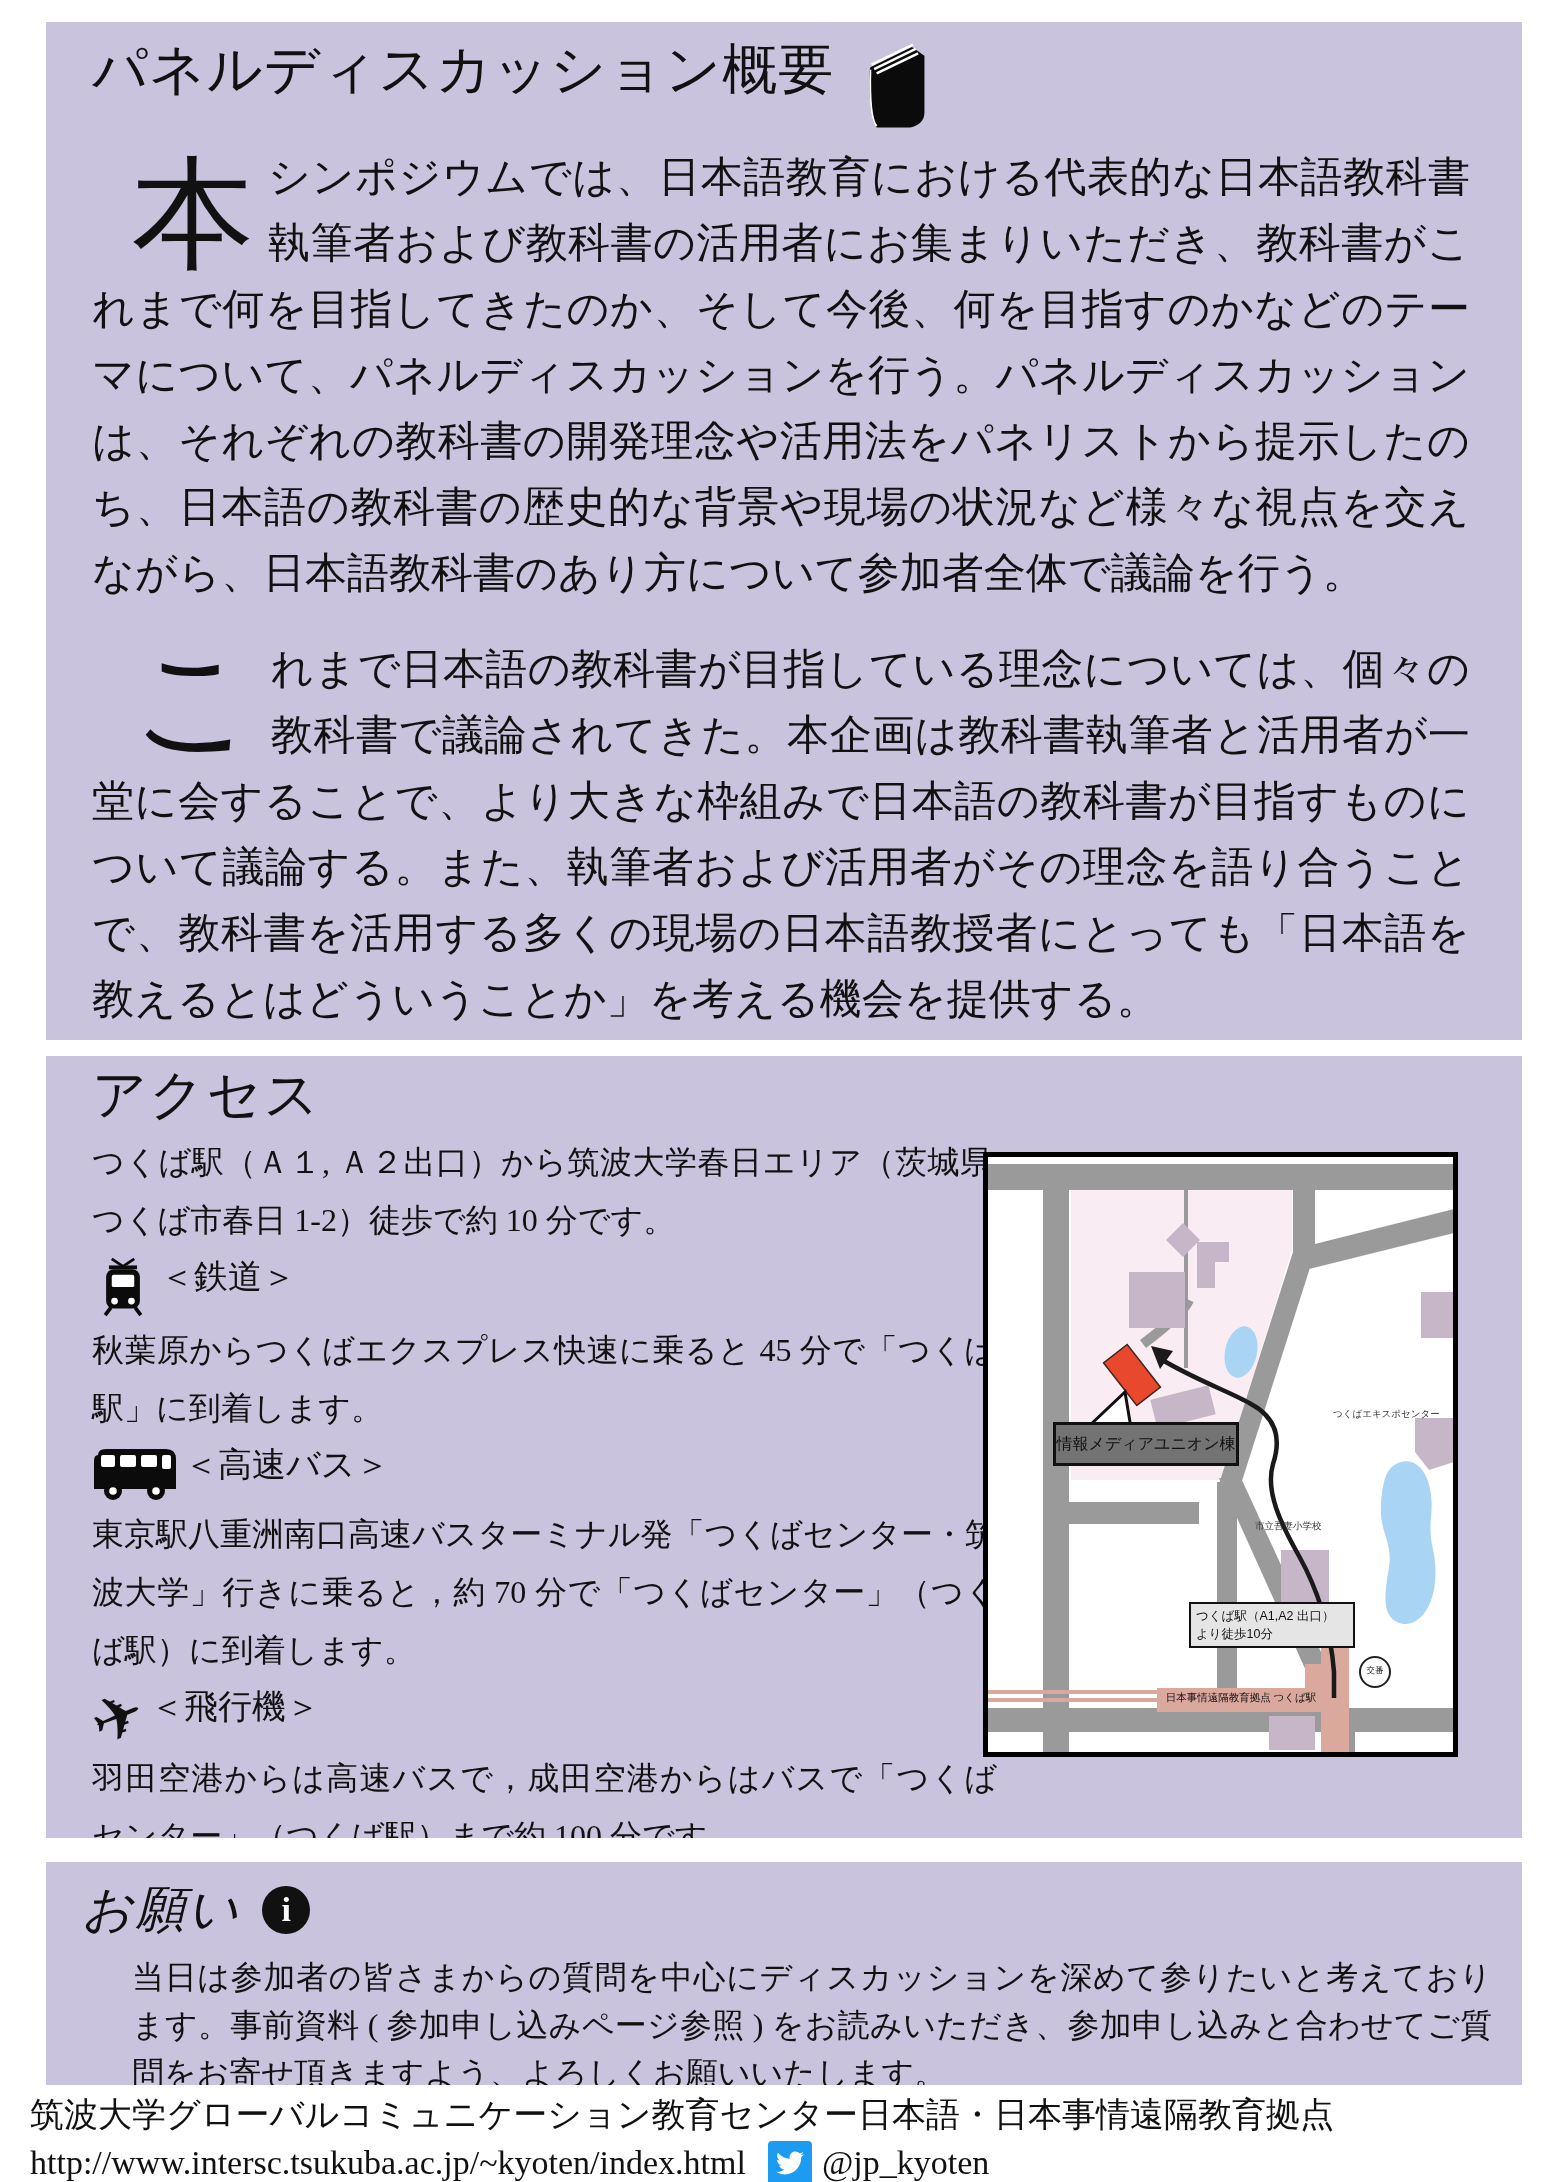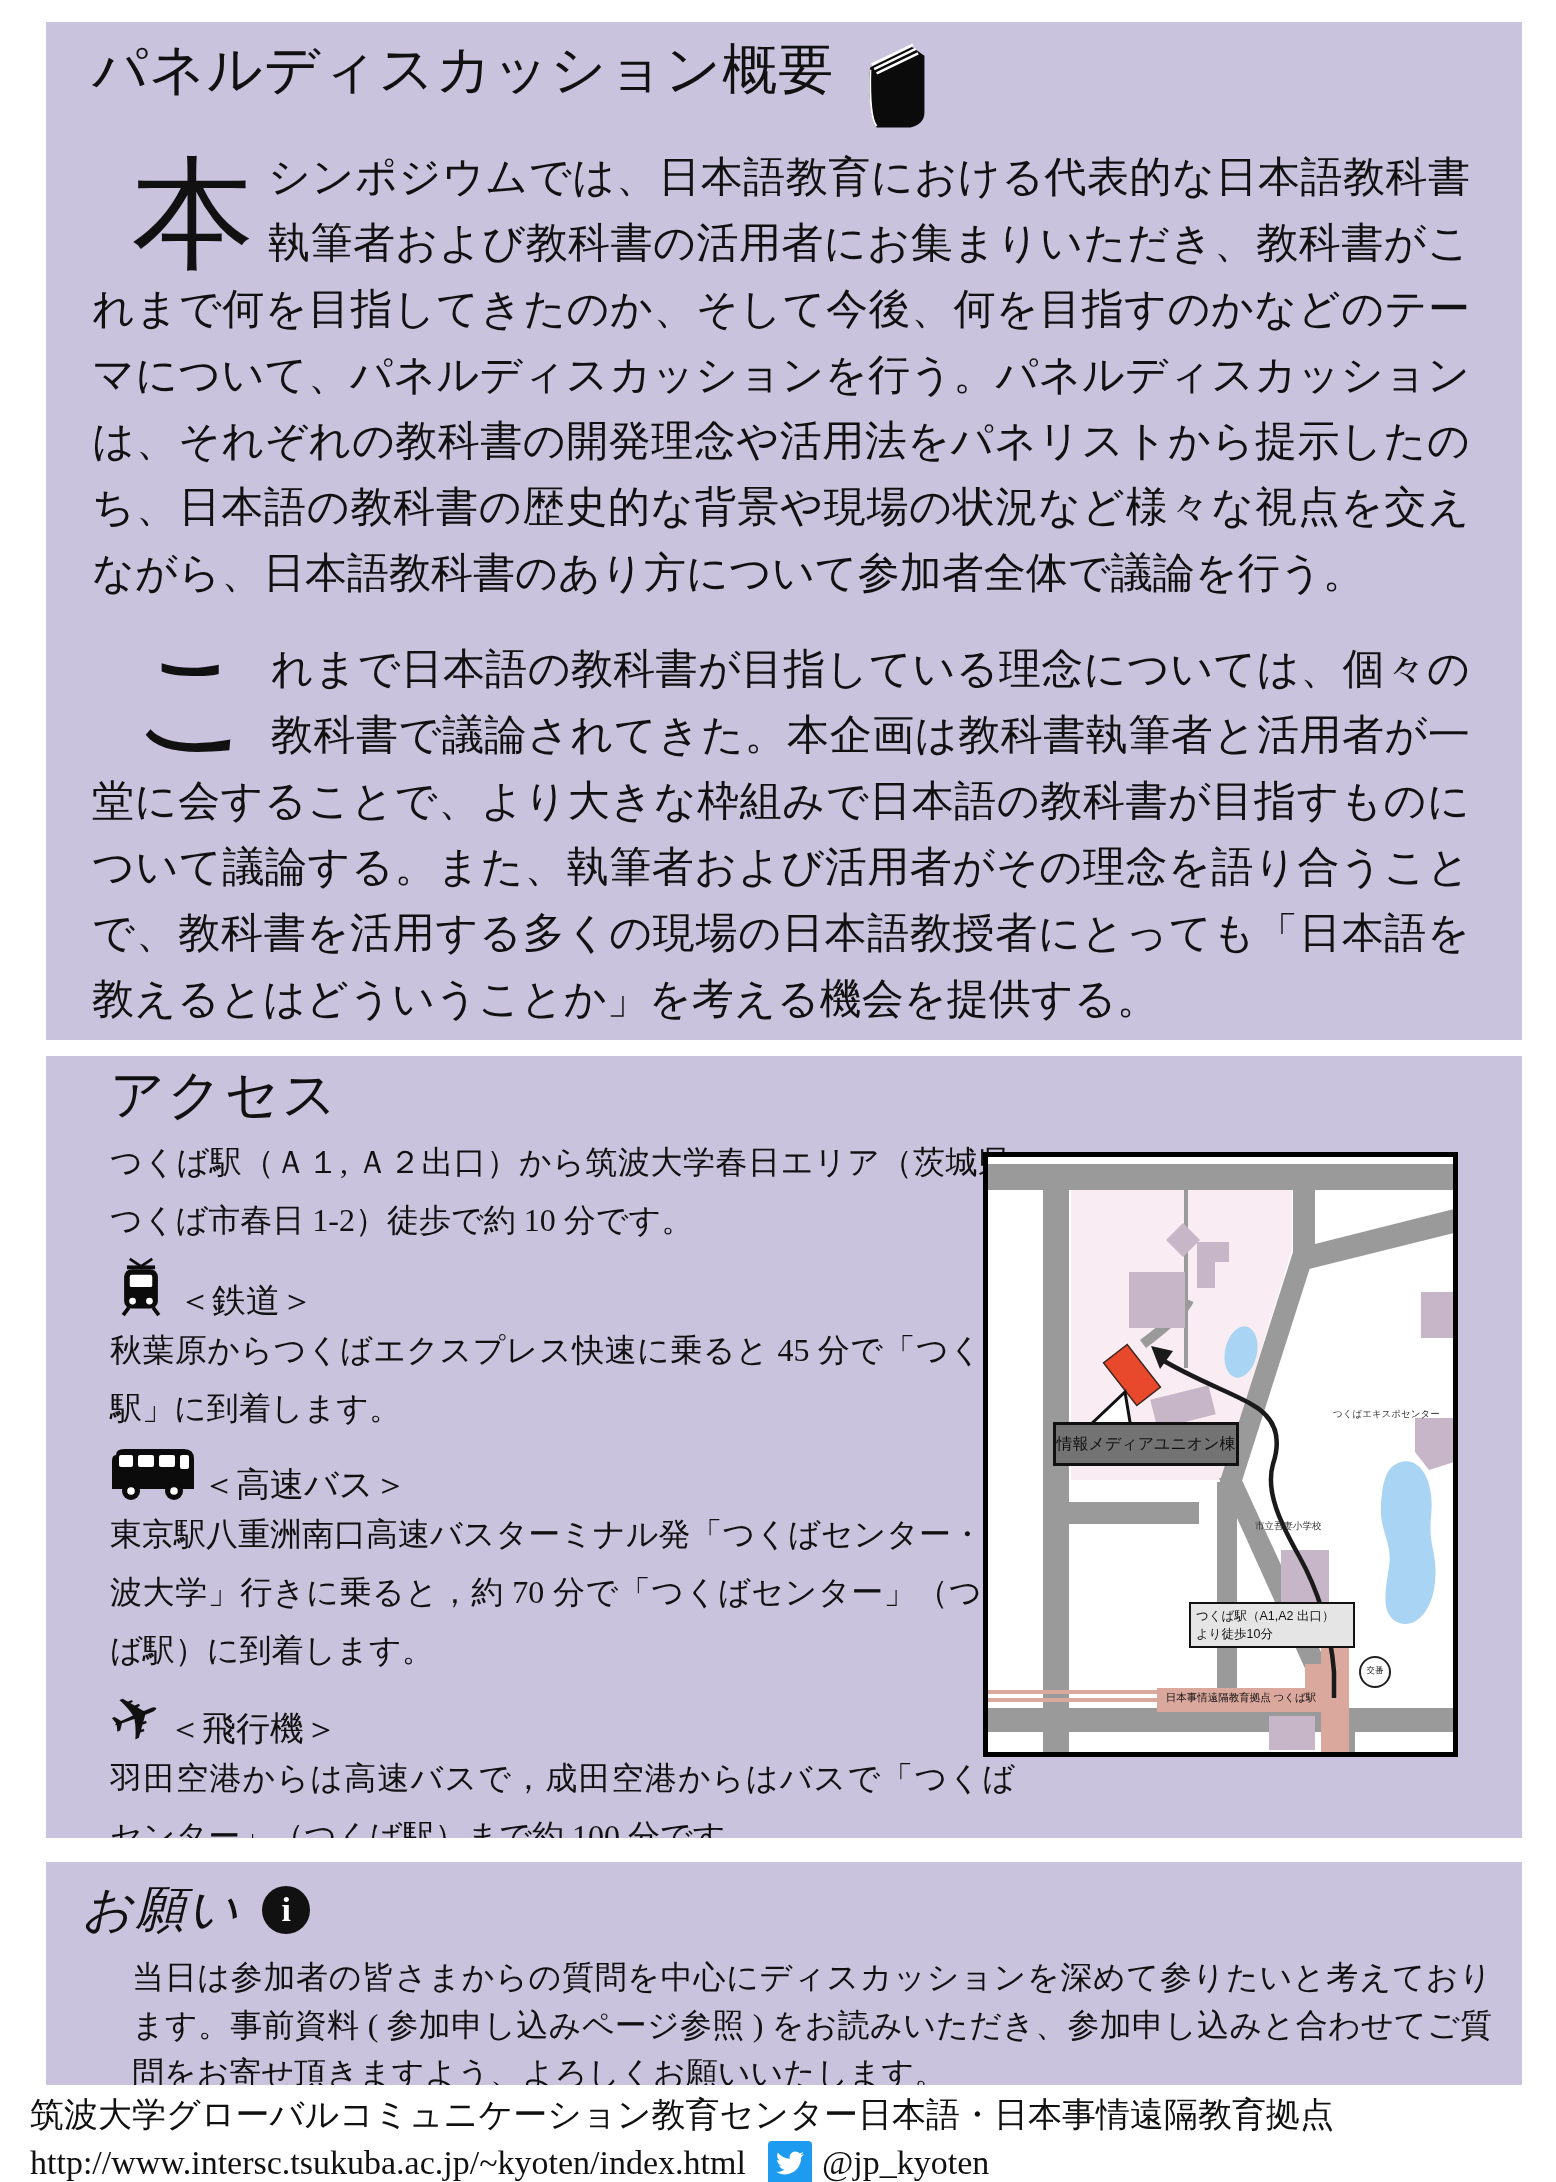--- a/index.html
+++ b/index.html
@@ -3,40 +3,40 @@
 <meta charset="utf-8">
 <style>
   html,body{margin:0;padding:0;}
   body{
     position:relative;width:1556px;height:2182px;background:#ffffff;
     font-family:"Liberation Serif","DejaVu Serif",serif;color:#111;
     overflow:hidden;
   }
   .panel{position:absolute;left:46px;width:1476px;background:#c9c3dd;box-sizing:border-box;}
   #sec-overview{top:22px;height:1018px;padding:16px 52px 0 46px;}
-  #sec-access{top:1056px;height:782px;padding:10px 0 0 64px;overflow:hidden;}
+  #sec-access{top:1056px;height:782px;padding:10px 0 0 46px;overflow:hidden;}
   #sec-request{top:1862px;height:223px;padding:14px 56px 0 36px;overflow:hidden;}
 
   
   .title-row{display:flex;align-items:flex-start;}
   .h1{font-size:55px;line-height:1.15;letter-spacing:1px;}
   .book-ico{margin-left:20px;margin-top:4px;}
   .para{font-size:42px;line-height:66px;text-align:justify;margin:0;}
   #p1{margin-top:10px;}
   #p2{margin-top:30px;}
   .dropcap{float:left;font-size:122px;line-height:1.0;margin:10px 14px 0 40px;}
   #p2 .dropcap{margin-top:4px;}
 
   
   .h2{font-size:54px;line-height:1.1;letter-spacing:2px;}
   .acc-col{width:905px;}
   .acc-text{font-size:32px;line-height:58px;text-align:justify;margin:0;}
   #acc-intro{margin-top:8px;width:900px;}
   .acc-item{margin-top:8px;}
-  .acc-head{display:flex;align-items:flex-end;}
+  .acc-head{display:flex;align-items:flex-start;}
   .acc-label{font-size:34px;line-height:1.2;margin-left:6px;}
   .plane-glyph{font-family:"DejaVu Sans",sans-serif;font-size:62px;line-height:1;display:inline-block;transform:rotate(-22deg);}
 
   
   #map{position:absolute;left:937px;top:96px;width:475px;height:605px;background:#fff;}
   #map svg{position:absolute;left:0;top:0;}
   .map-label{position:absolute;font-family:"Liberation Sans","DejaVu Sans",sans-serif;color:#333;}
   .map-callout{
     position:absolute;left:70px;top:270px;width:180px;height:38px;
     background:#737373;border:3px solid #111;display:flex;align-items:center;justify-content:center;

